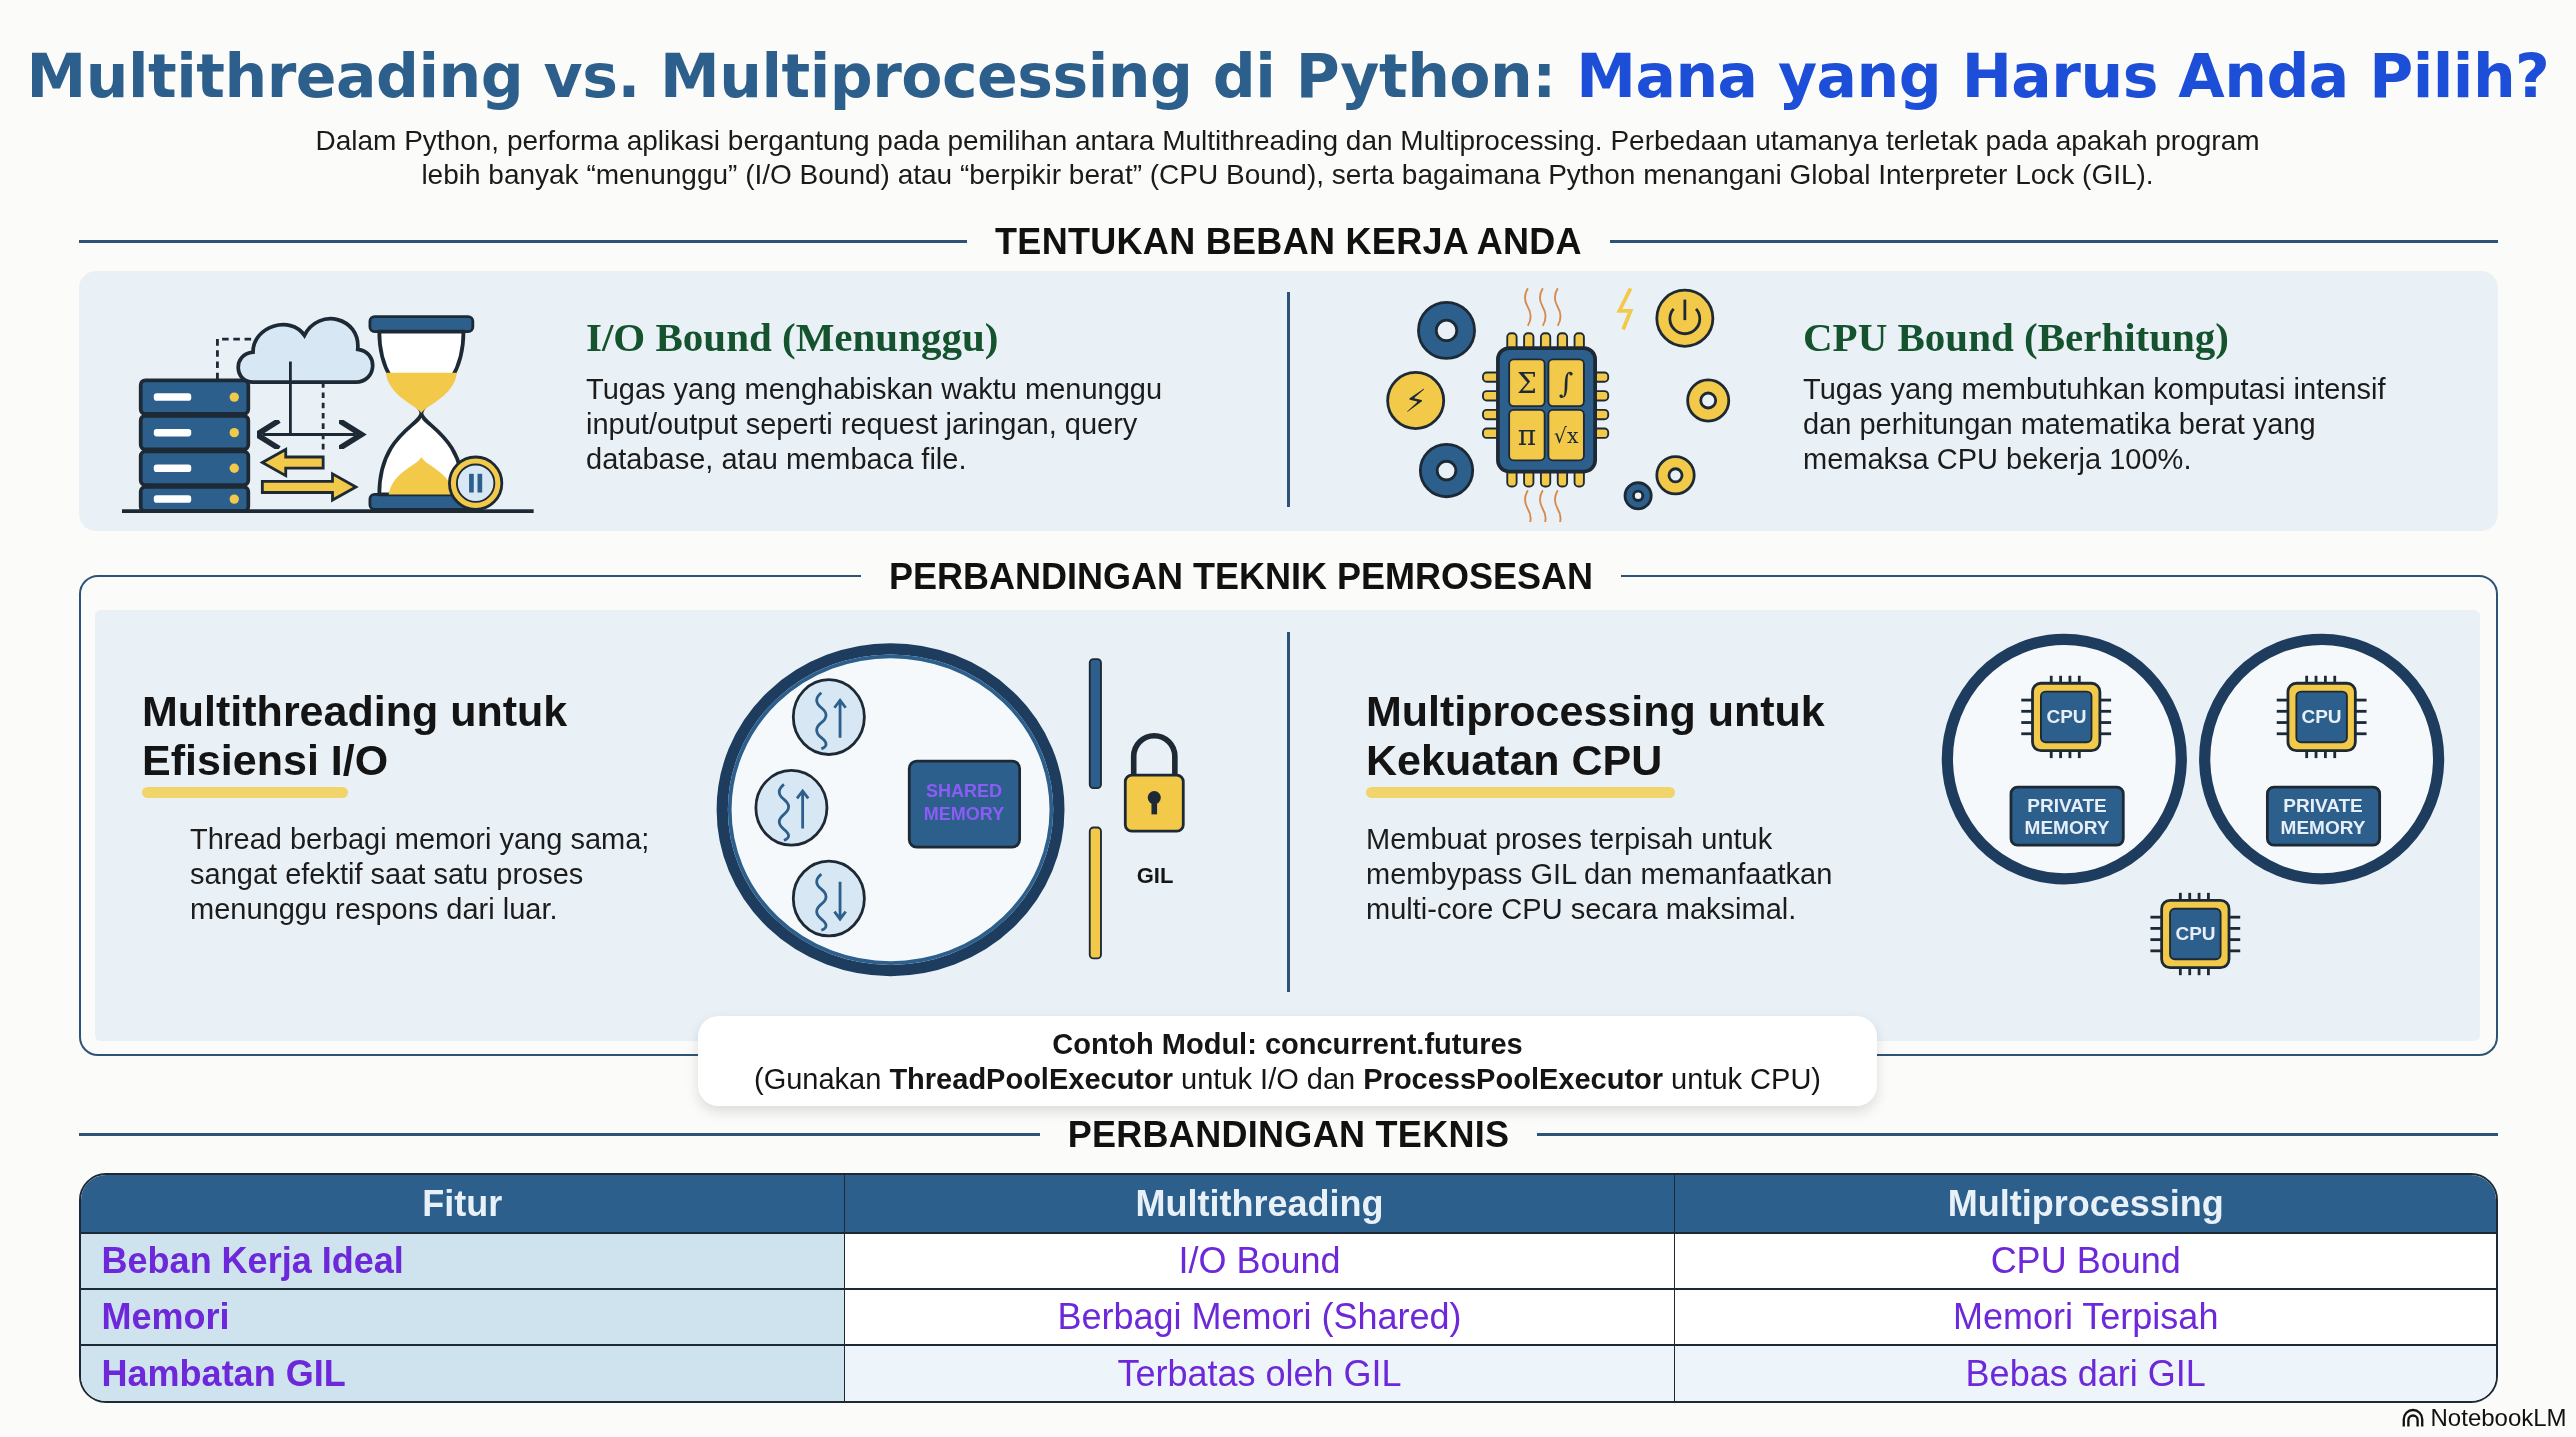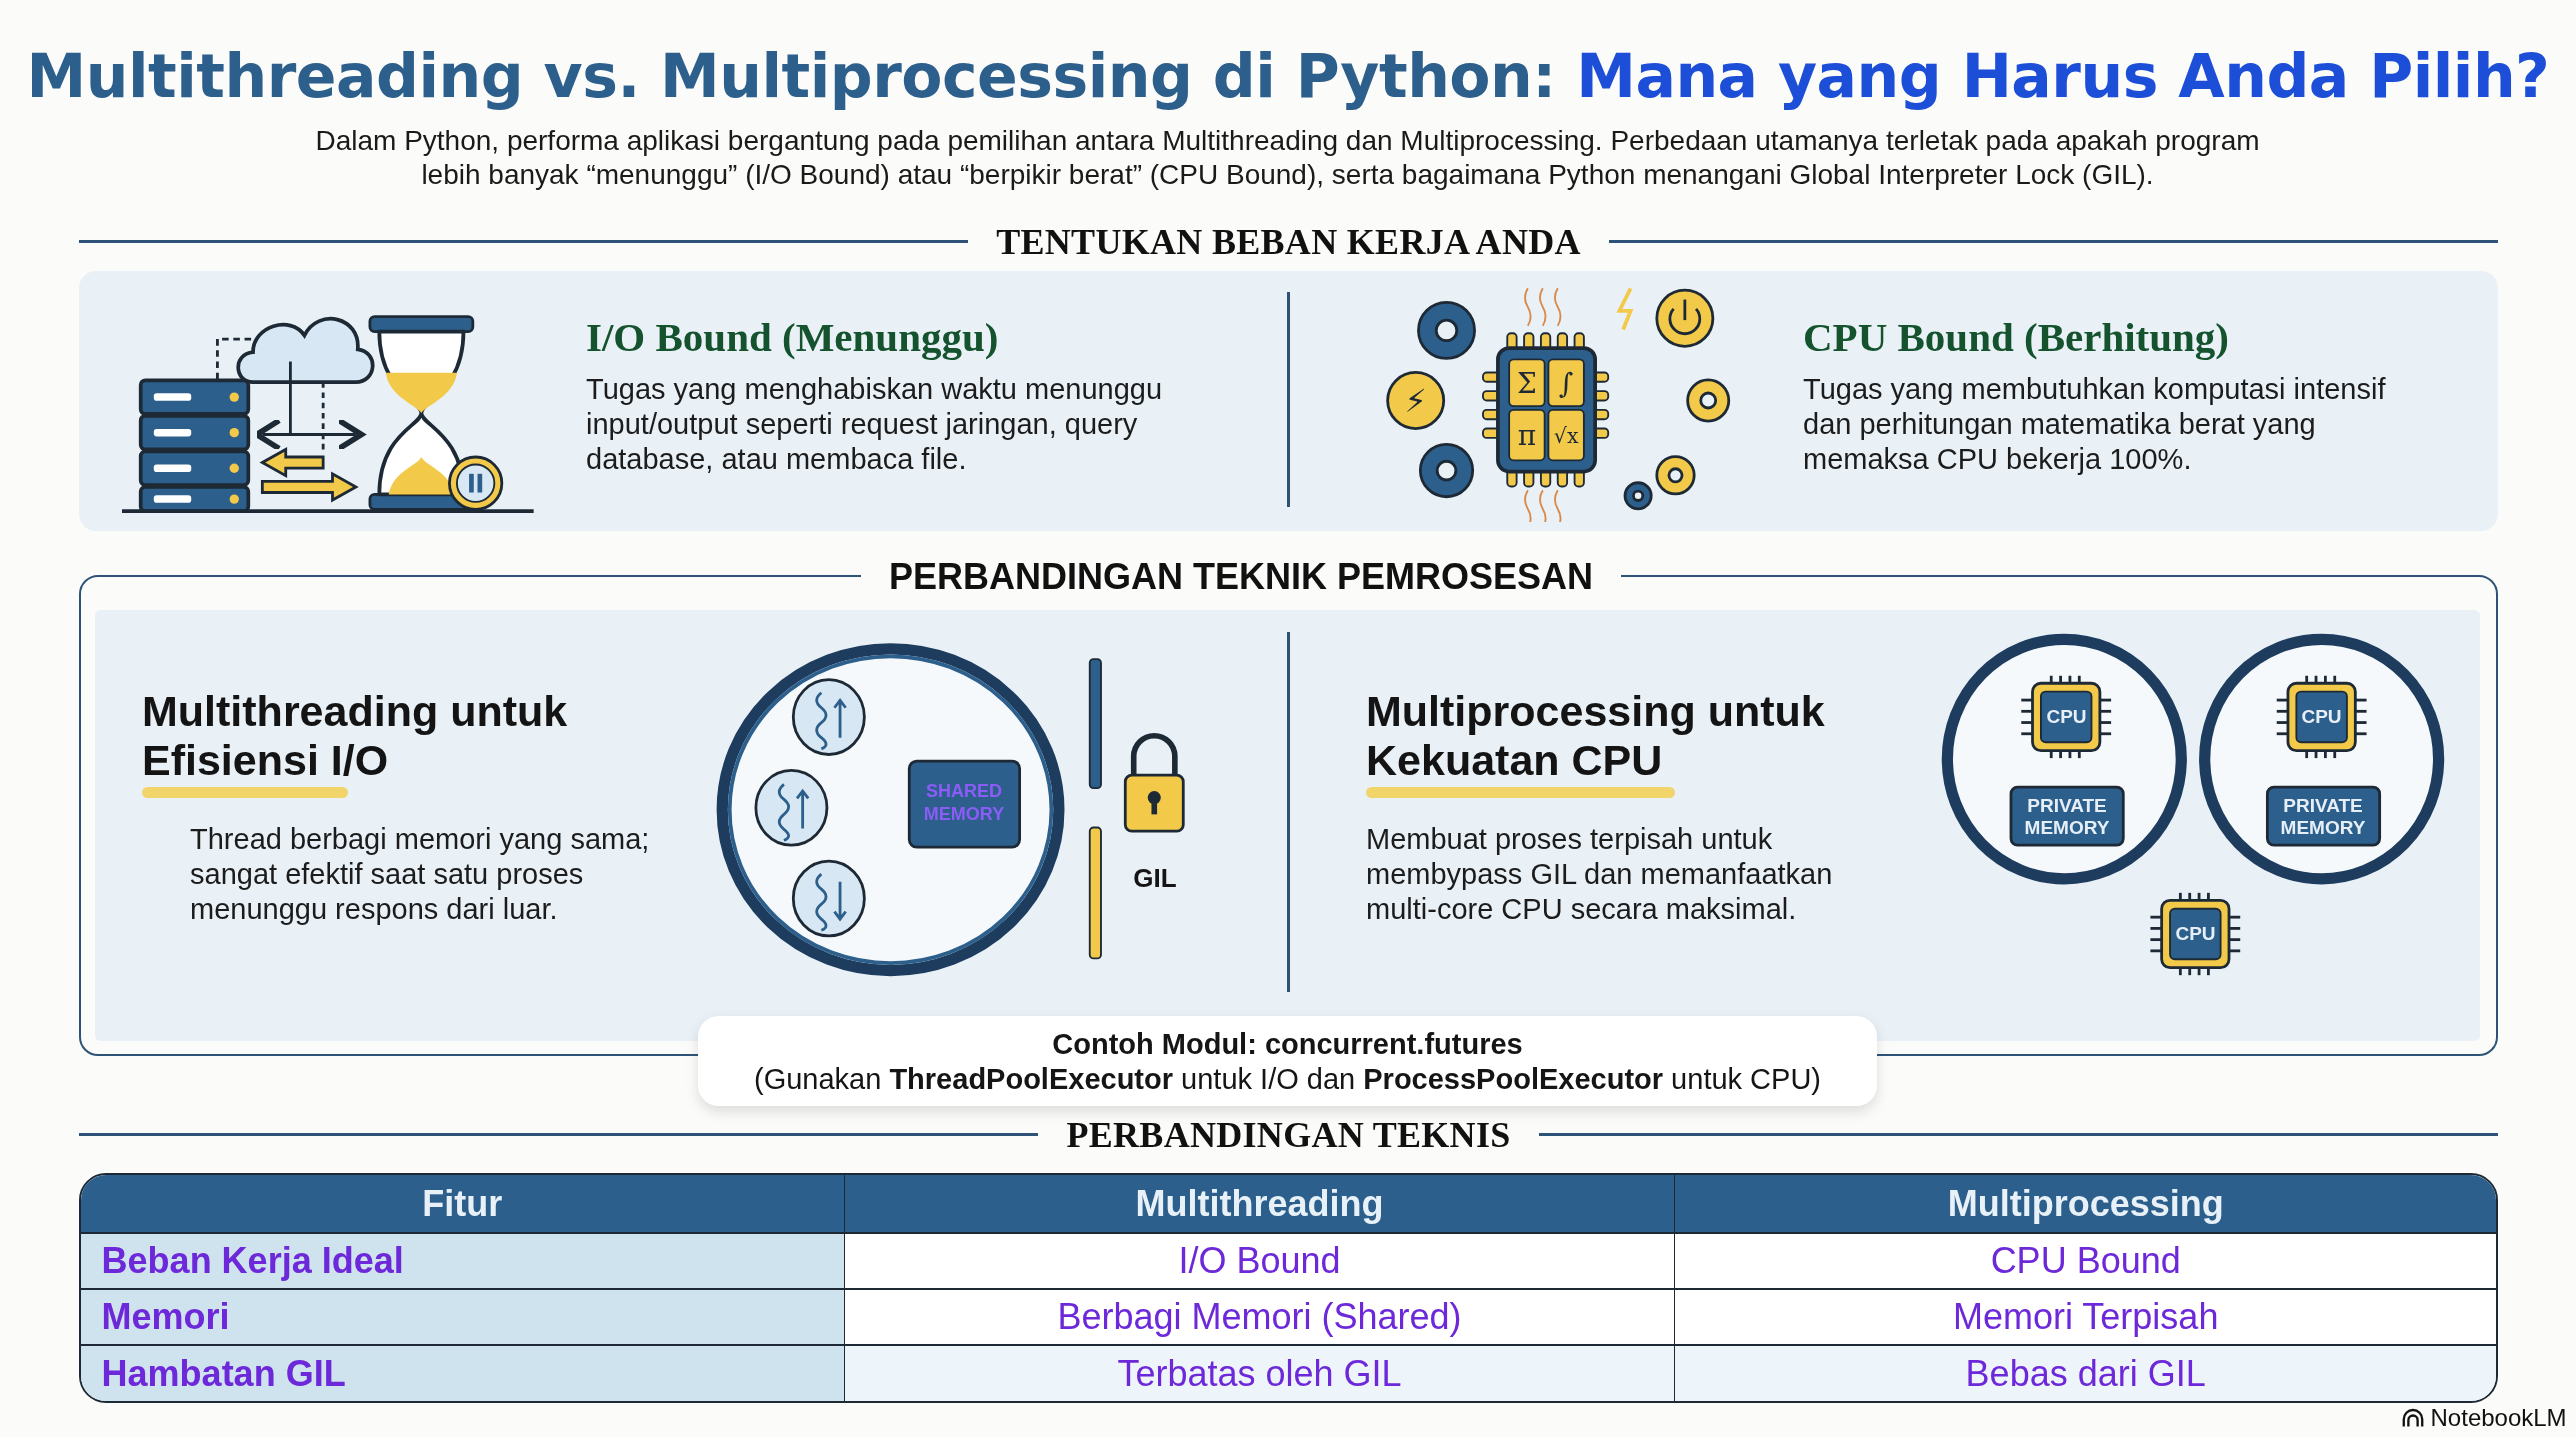--- a/index.html
+++ b/index.html
@@ -24,21 +24,21 @@
     font-size: 28px; line-height: 34px; color: #1a1a1a;
     font-family: "Liberation Sans", sans-serif;
   }
 
   
   .sec-head {
     left: 79px; width: 2419px; height: 41px;
     display: flex; align-items: center; gap: 28px;
   }
   .sec-head .line { flex: 1; height: 2.8px; background: #2d5478; }
-  .sec-head .txt { font-size: 36px; font-weight: bold; color: #111; white-space: nowrap; font-family: Liberation Serif, serif; letter-spacing: 0.3px; }
+  .sec-head .txt { font-size: 36px; font-weight: bold; color: #111; white-space: nowrap; font-family: Liberation Sans, sans-serif; letter-spacing: 0.3px; }
 
   
   .band1 {
     left: 79px; top: 271px; width: 2419px; height: 260px;
     background: #e9f1f7; border-radius: 17px;
   }
   .vdivider { width: 2.8px; background: #2d5478; }
   .card-title { font-size: 41px; font-weight: bold; color: #14532d; font-family: Liberation Serif, serif; }
   .card-body { font-size: 29px; line-height: 35px; color: #1c1c1c; font-family: "Liberation Sans", sans-serif; }
 
@@ -302,21 +302,21 @@
 
     <path d="M452 160 v-22 a22 22 0 0 1 44 0 v22" fill="none" stroke="#1d2a36" stroke-width="6"></path>
     <rect x="443" y="158" width="62" height="60" rx="7" fill="#f3c94a" stroke="#1d2a36" stroke-width="3"></rect>
     <circle cx="474" cy="182" r="7" fill="#1d2a36"></circle>
       <rect x="471" y="184" width="6" height="16" fill="#1d2a36"></rect>
   </svg>
   <div class="abs" style="left:198px; top:153px; width:110px; text-align:center; color:#8b5cf6; font-size:18px; font-weight:bold; line-height:22.5px; font-family:'Liberation Sans', sans-serif;">
     <div>SHARED</div>
     <div>MEMORY</div>
   </div>
-  <div class="abs" style="left:412px; top:236px; width:64px; text-align:center; font-size:26px; font-weight:bold; font-family:'Liberation Sans', sans-serif;">GIL</div>
+  <div class="abs" style="left:412px; top:236px; width:64px; text-align:center; font-size:22px; font-weight:bold; font-family:'Liberation Sans', sans-serif;">GIL</div>
   <span class="abs" style="left:0; top:0; width:0; height:0;"></span>
 </div>
 
 <div class="abs vdivider" style="left:1287px; top:632px; height:360px;"></div>
 
 <div class="abs" style="left:1366px; top:687px; width:580px;">
   <div class="h2">
     <div>Multiprocessing untuk</div>
     <div>Kekuatan CPU</div>
   </div>

